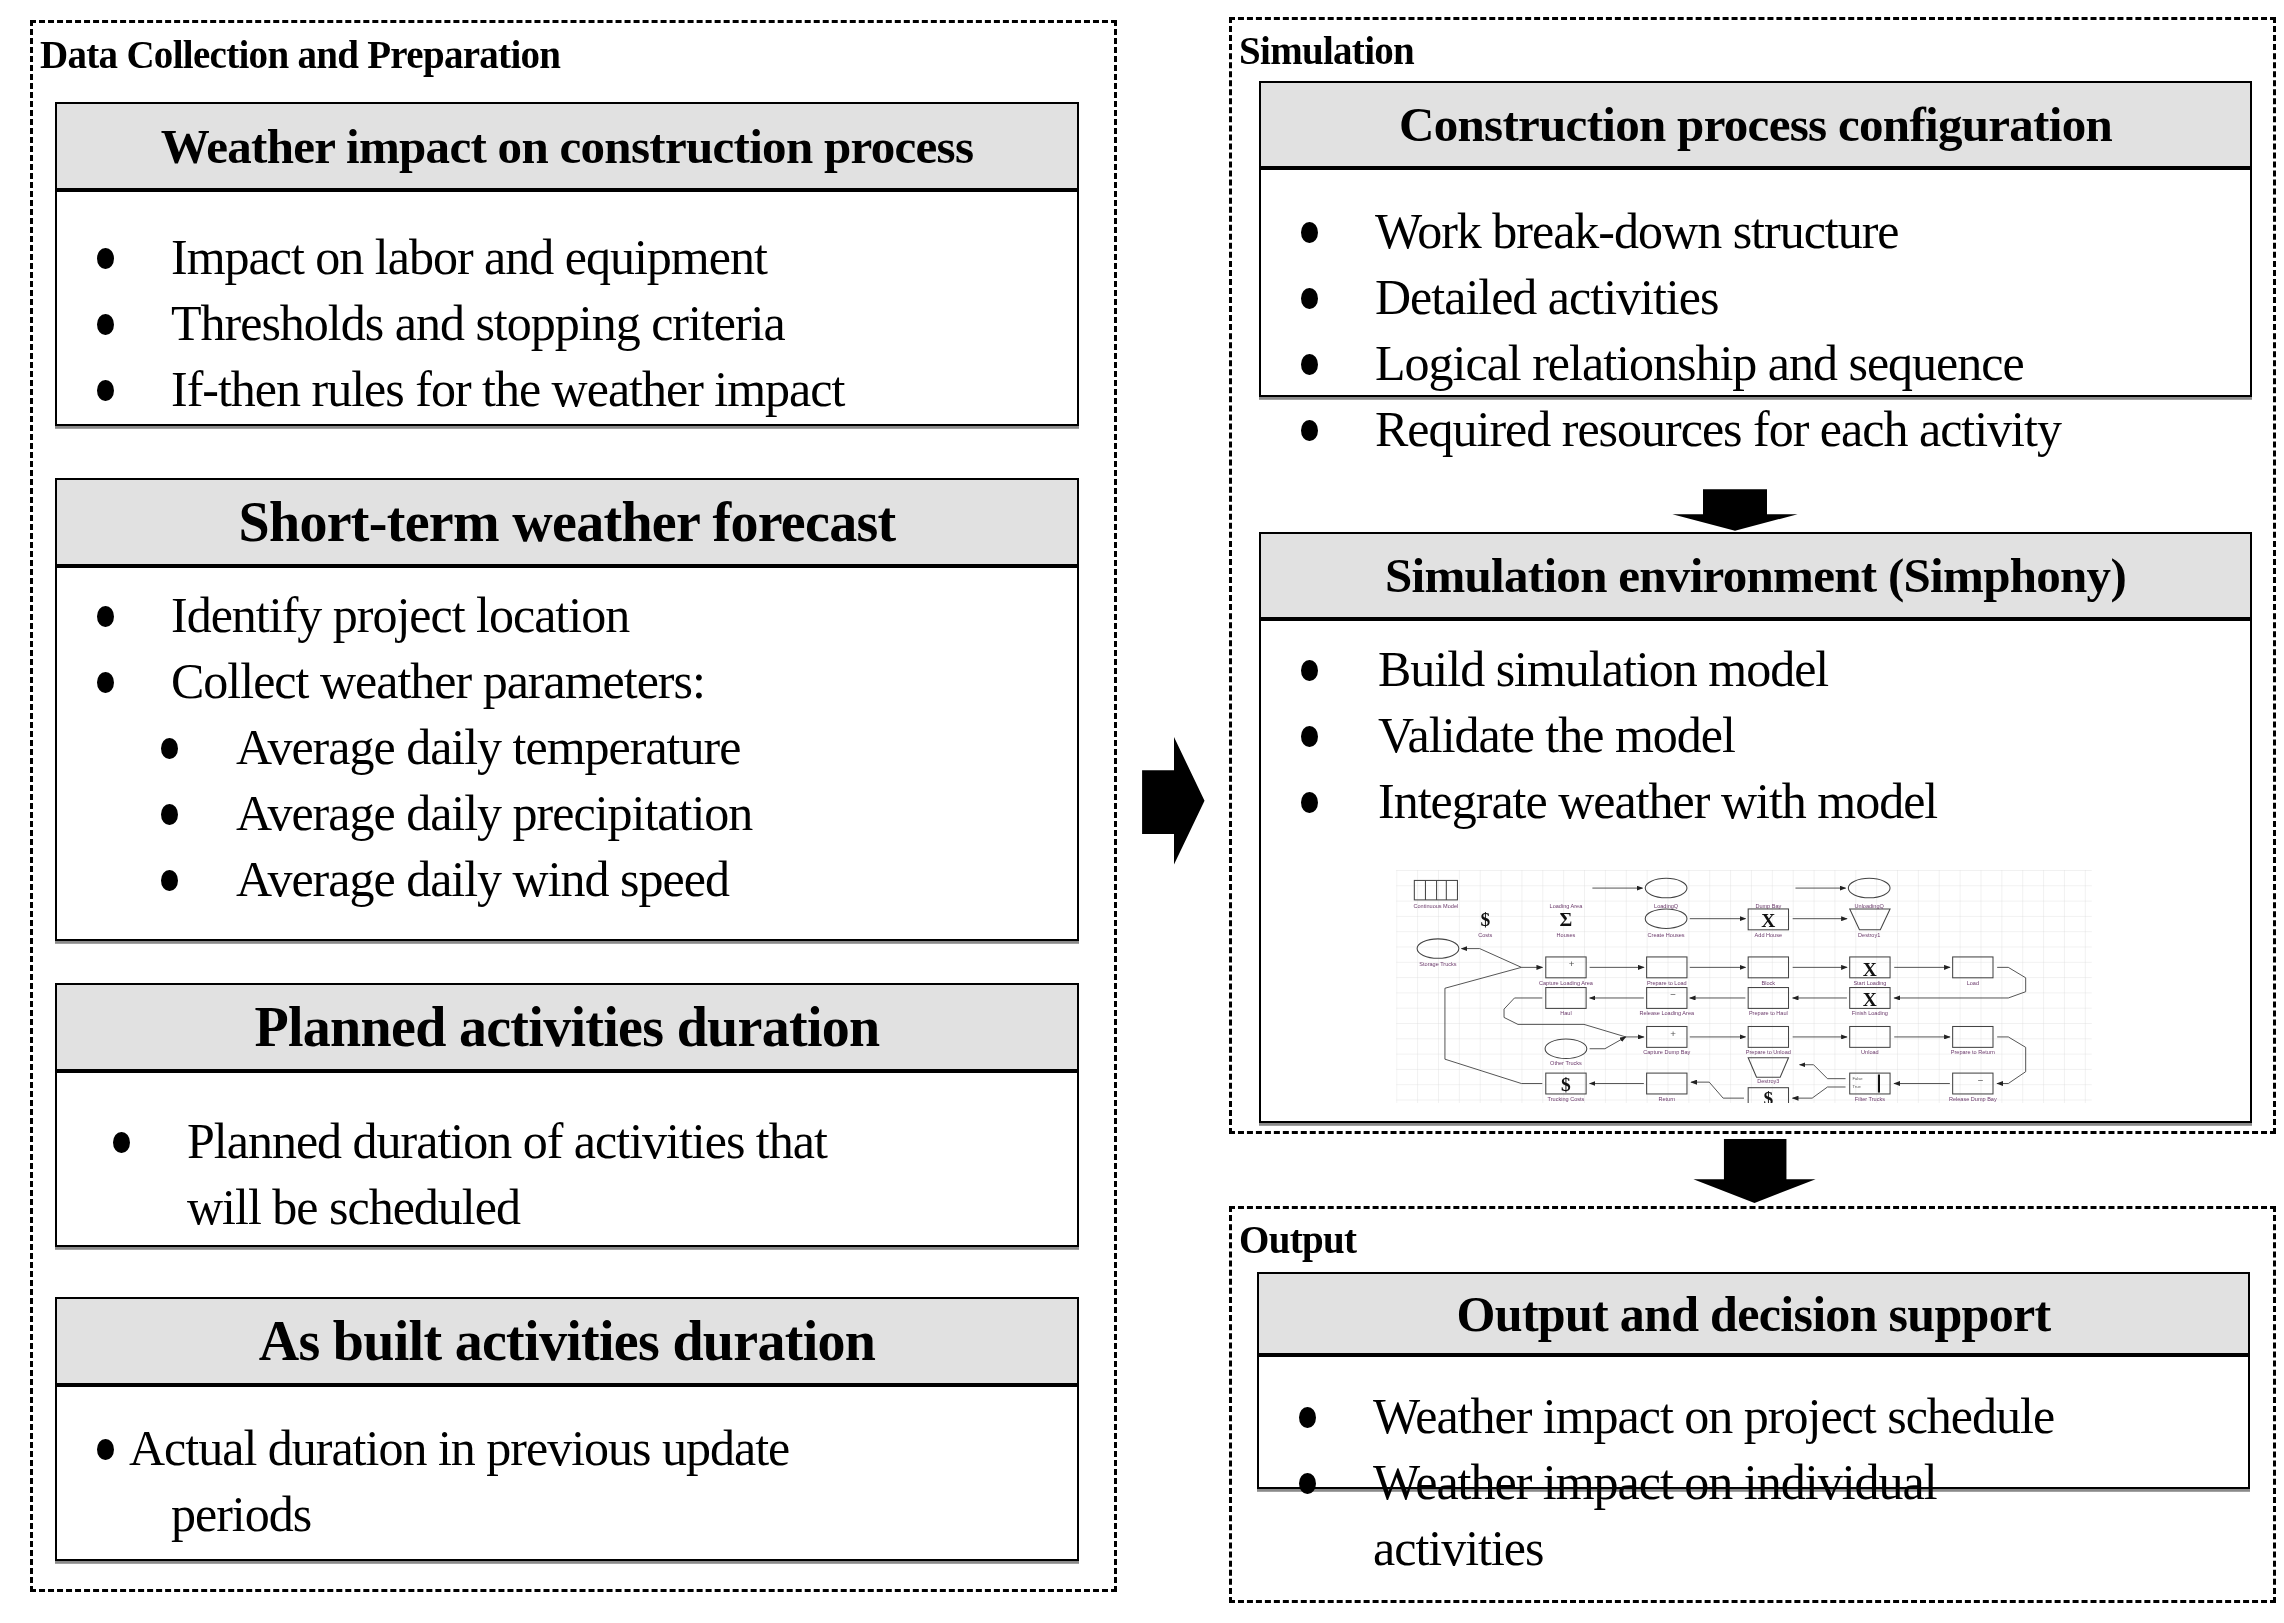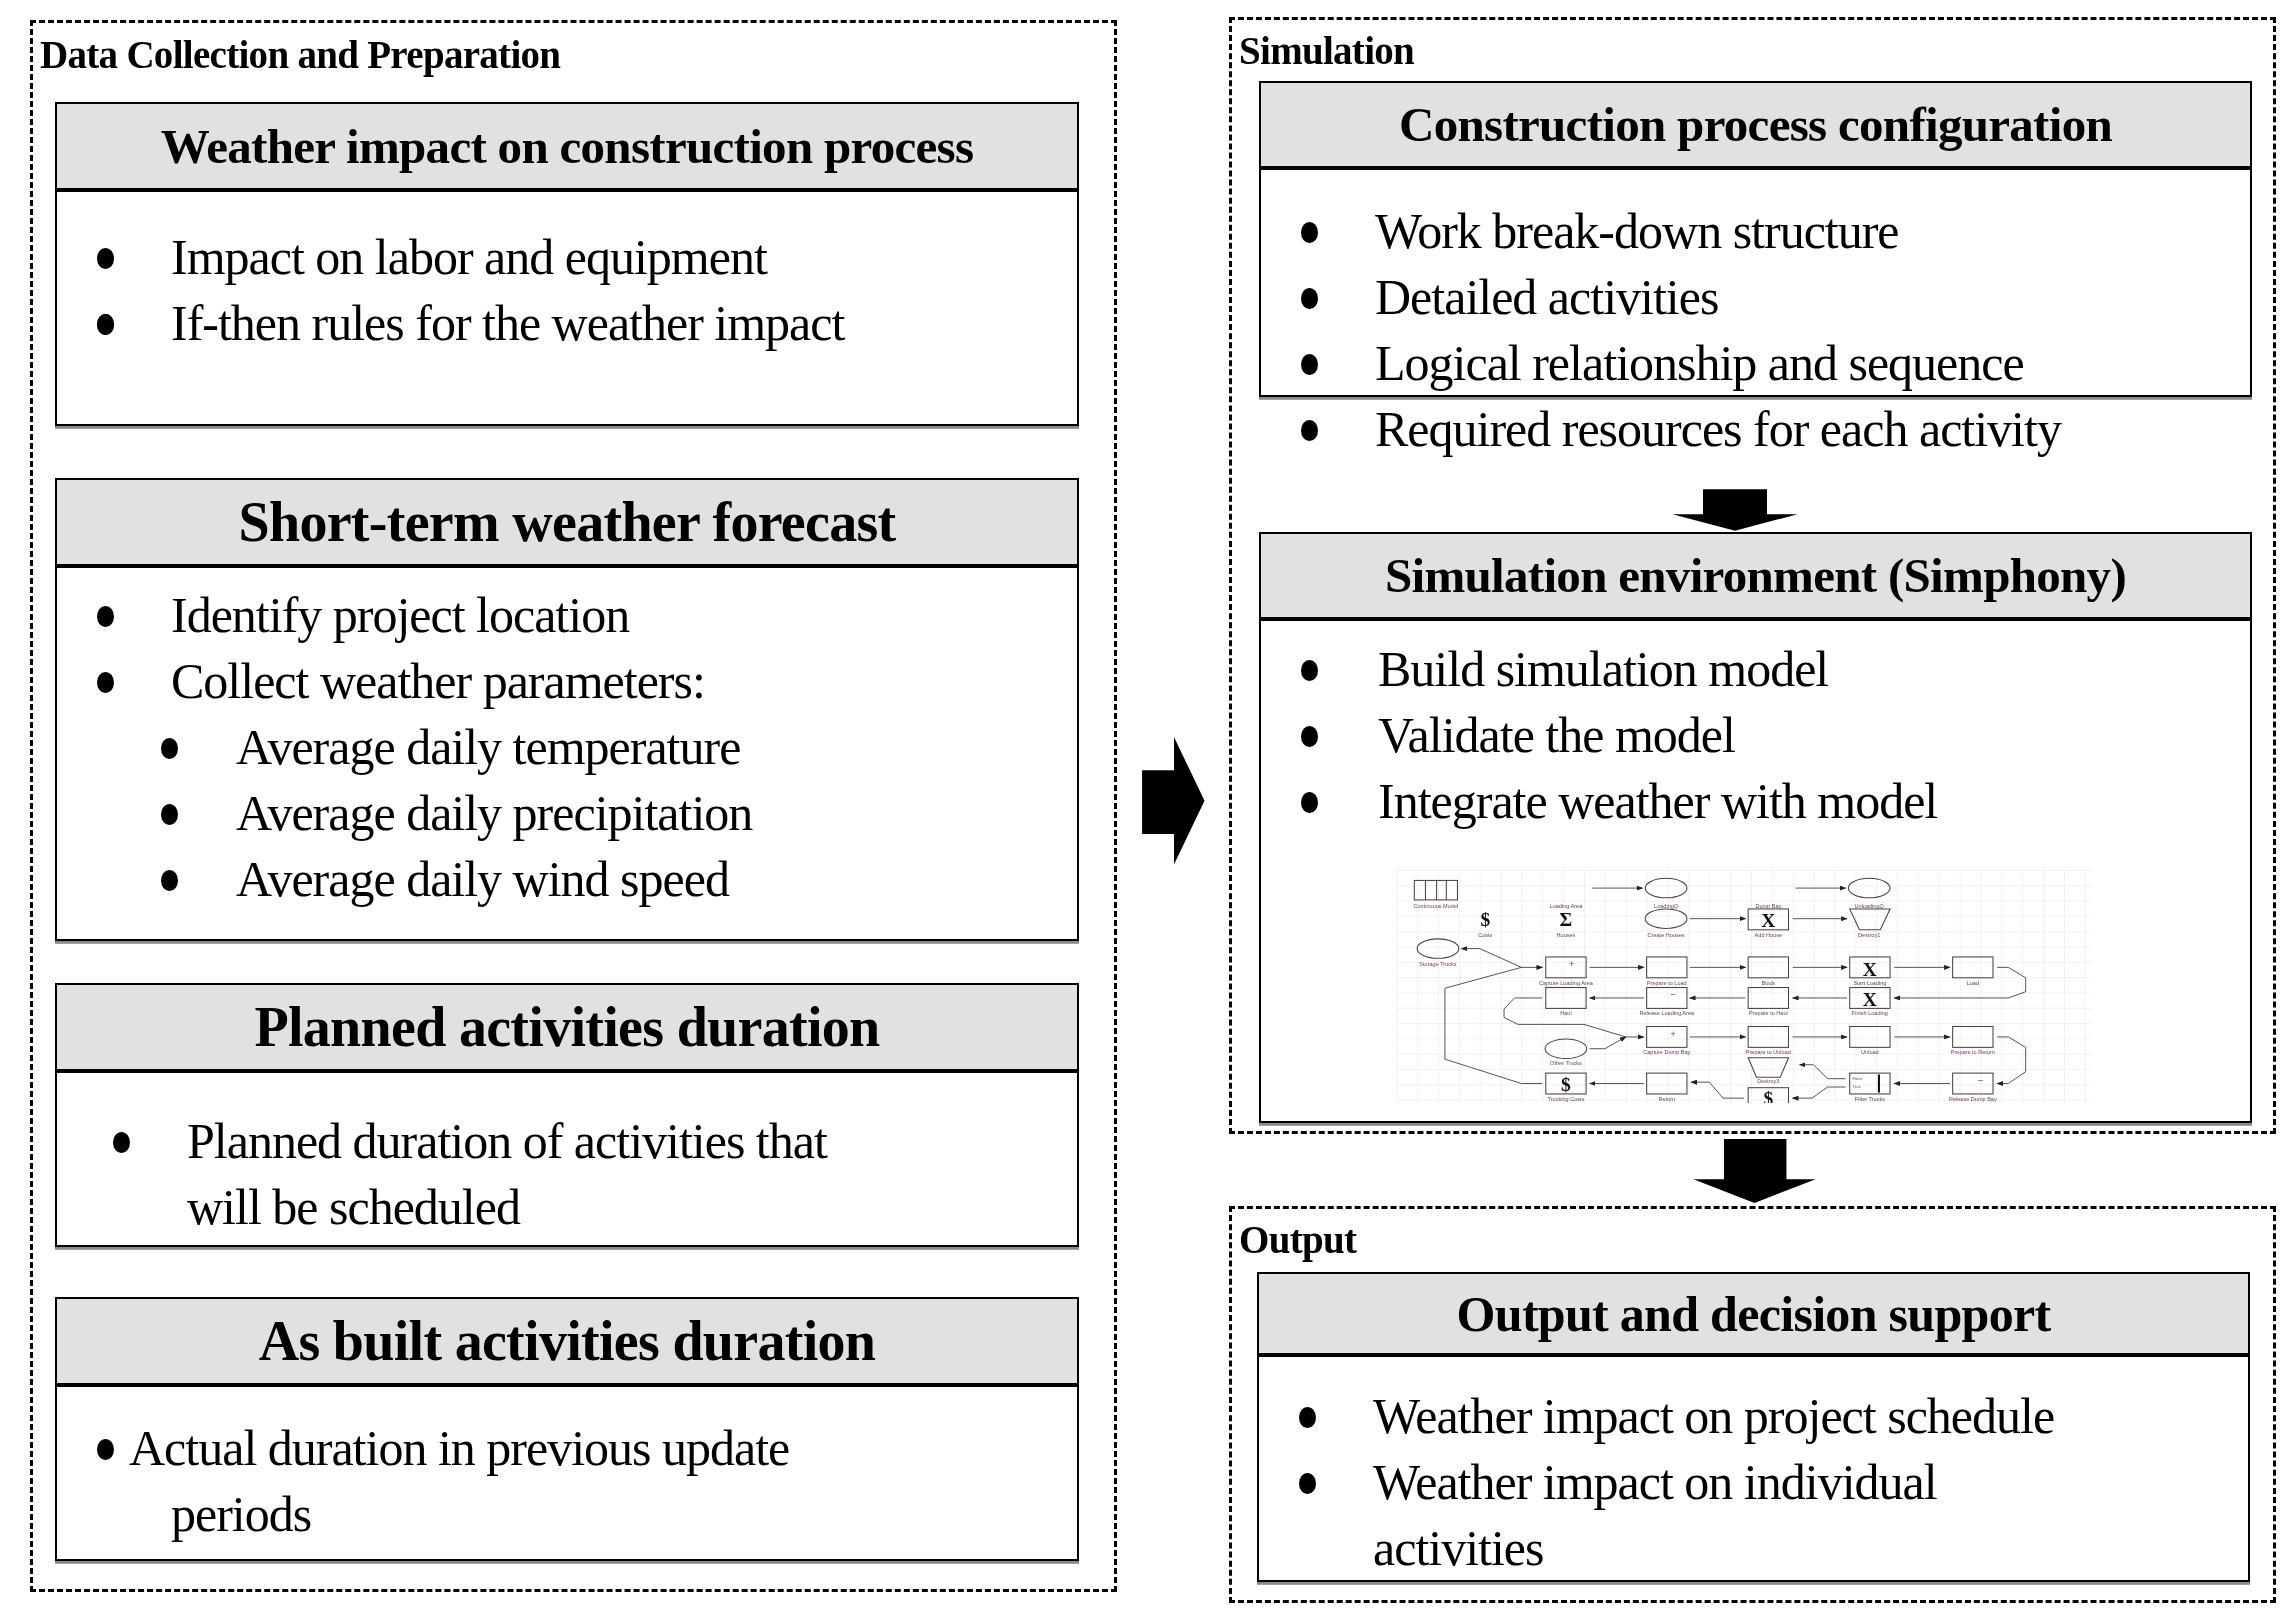--- a/index.html
+++ b/index.html
@@ -27,21 +27,21 @@
   <div class="dash-group" style="left:21.6px; top:20px; width:1087px; height:1572px;"></div>
   <div class="group-title" style="left:32px; top:35px;">Data Collection and Preparation</div>
 
   <div class="card" style="left:47px; top:102px; width:1024px; height:324px;">
     <div class="card-header" style="height:88px; font-size:49px;">
       <span>Weather impact on construction process</span>
     </div>
     <div class="card-body" style="top:88px;">
       <ul class="bullets" style="left:0; top:32px;">
         <li style="padding-left:114px;"><span class="dot" style="left:40px; top:24px;"></span><span>Impact on labor and equipment</span></li>
-        <li style="padding-left:114px;"><span class="dot" style="left:40px; top:24px;"></span></li>
+        <li style="padding-left:114px;"><span class="dot" style="left:40px; top:24px;"></span><span>Thresholds and stopping criteria</span></li>
         <li style="padding-left:114px;"><span class="dot" style="left:40px; top:24px;"></span><span>If-then rules for the weather impact</span></li>
       </ul>
     </div>
   </div>
 
   <div class="card" style="left:47px; top:478px; width:1024px; height:463px;">
     <div class="card-header" style="height:88px; font-size:56px;">
       <span>Short-term weather forecast</span>
     </div>
     <div class="card-body" style="top:76px;">
@@ -253,21 +253,21 @@
     <line x1="694" y1="294" x2="694" y2="320" stroke="#111" stroke-width="3"></line>
   </svg>
 
   <svg class="arrow" style="left:1684px; top:1139px;" width="125" height="64" viewBox="0 0 180 92">
     <polygon points="46,0 136,0 136,58 178,58 90,92 2,58 46,58" fill="#000"></polygon>
   </svg>
 
   <div class="dash-group" style="left:1221px; top:1206px; width:1047px; height:397px;"></div>
   <div class="group-title" style="left:1231px; top:1220px;">Output</div>
 
-  <div class="card" style="left:1249px; top:1272px; width:993px; height:310px;">
+  <div class="card" style="left:1249px; top:1272px; width:993px; height:217px;">
     <div class="card-header" style="height:83px; font-size:50px;">
       <span>Output and decision support</span>
     </div>
     <div class="card-body" style="top:83px;">
       <ul class="bullets" style="left:0; top:26.4px;">
         <li style="padding-left:114px;"><span class="dot" style="left:40px; top:24px;"></span><span>Weather impact on project schedule</span></li>
         <li style="padding-left:114px;"><span class="dot" style="left:40px; top:24px;"></span><span>Weather impact on individual</span></li>
         <li style="padding-left:114px;"><span>activities</span></li>
       </ul>
     </div>

